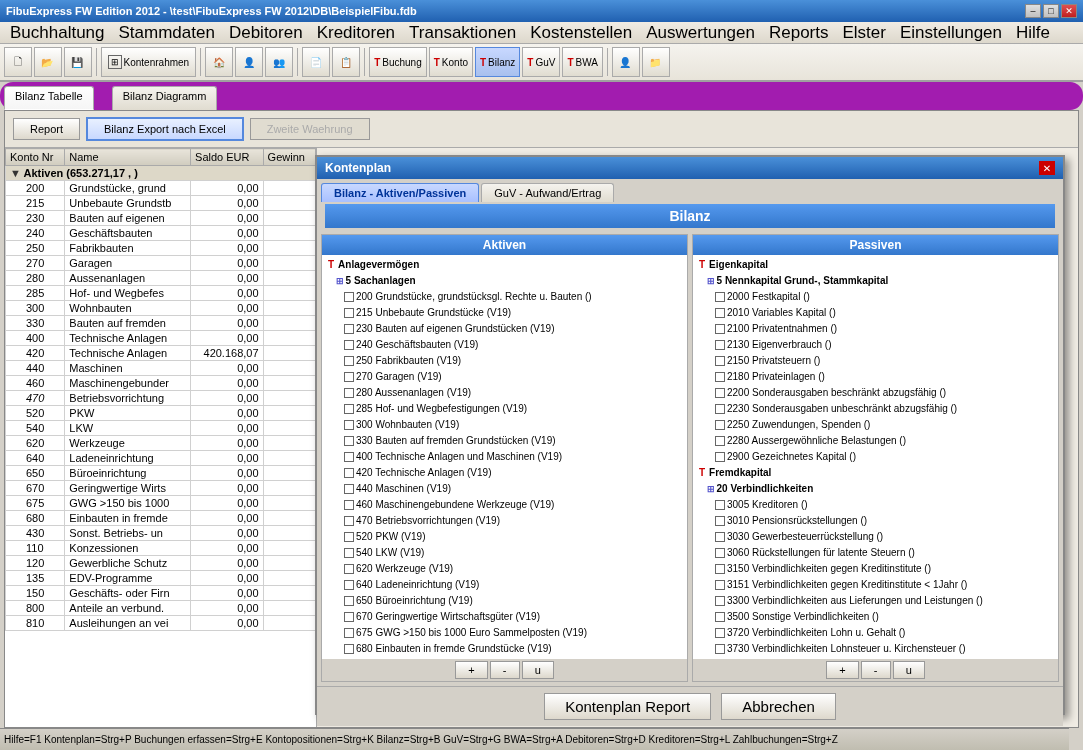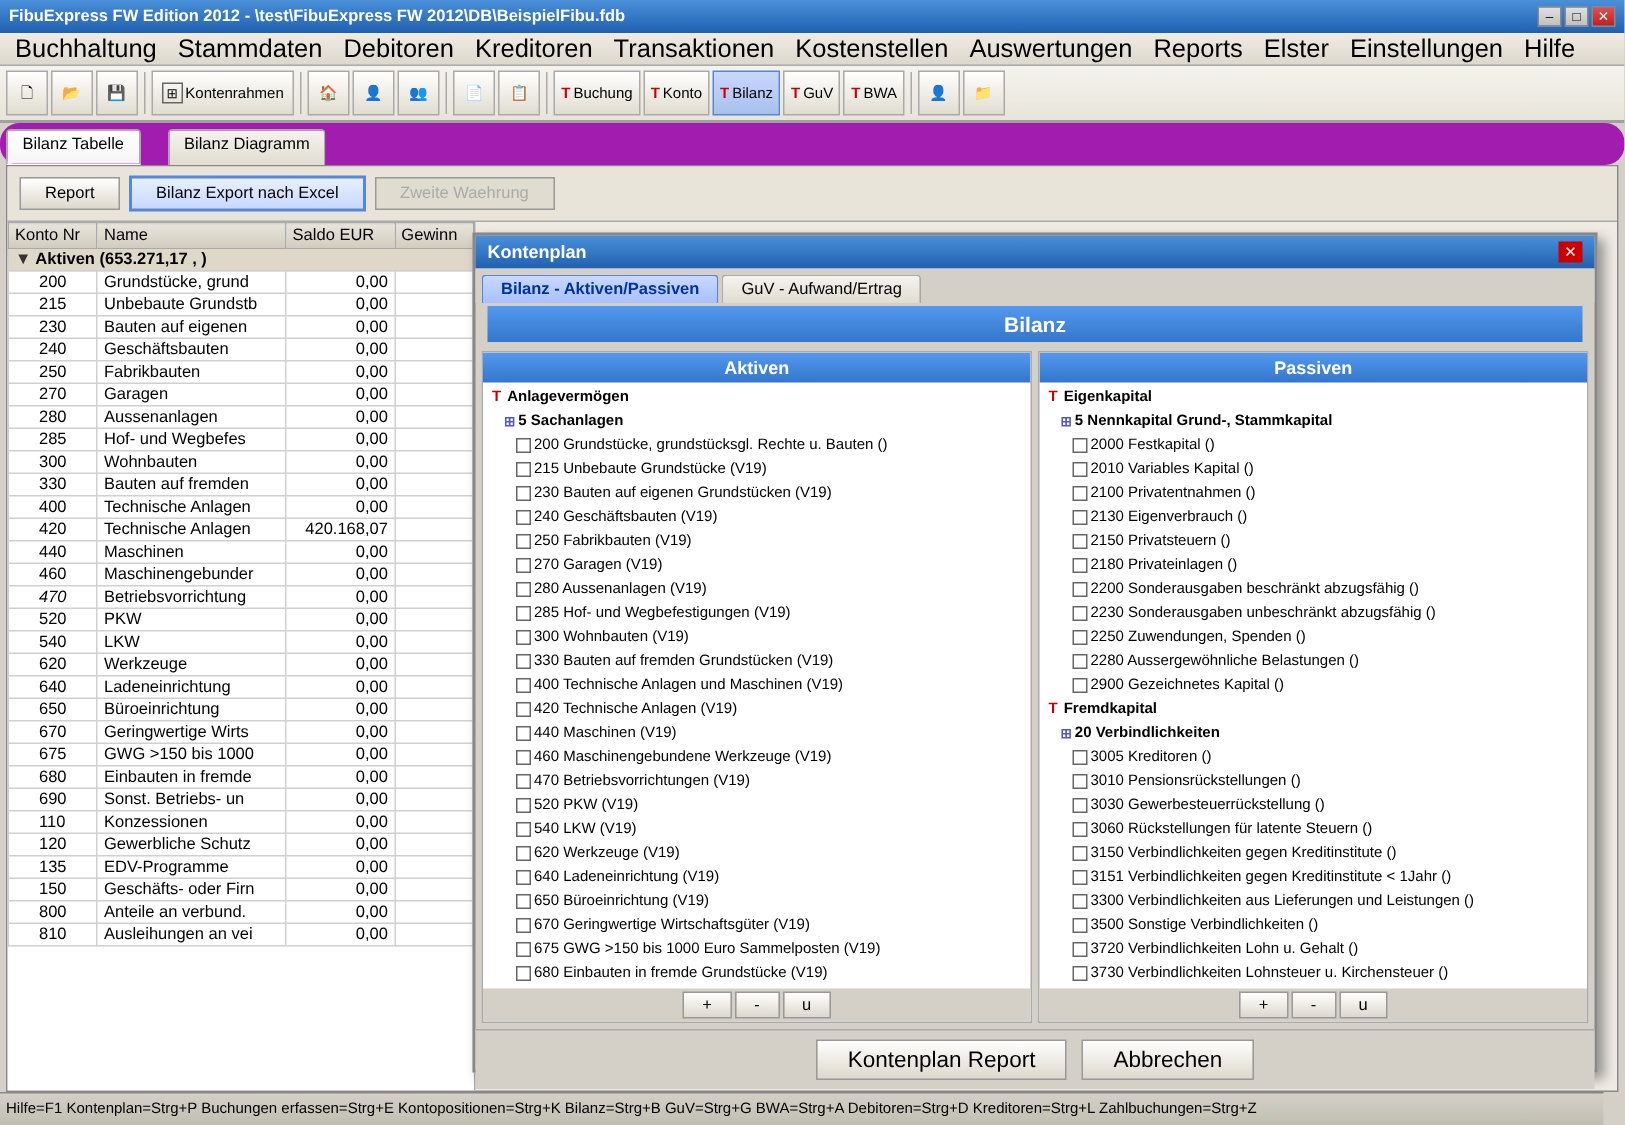--- a/index.html
+++ b/index.html
@@ -292,21 +292,21 @@
       <td class="num-cell">0,00</td>
       <td></td>
             </tr>
             <tr>
               <td style="padding-left:20px;">680</td>
       <td>Einbauten in fremde</td>
       <td class="num-cell">0,00</td>
       <td></td>
             </tr>
             <tr>
-              <td style="padding-left:20px;">690</td>
+              <td style="padding-left:20px;">430</td>
       <td>Sonst. Betriebs- un</td>
       <td class="num-cell">0,00</td>
       <td></td>
             </tr>
             <tr>
               <td style="padding-left:20px;">110</td>
       <td>Konzessionen</td>
       <td class="num-cell">0,00</td>
       <td></td>
             </tr>

